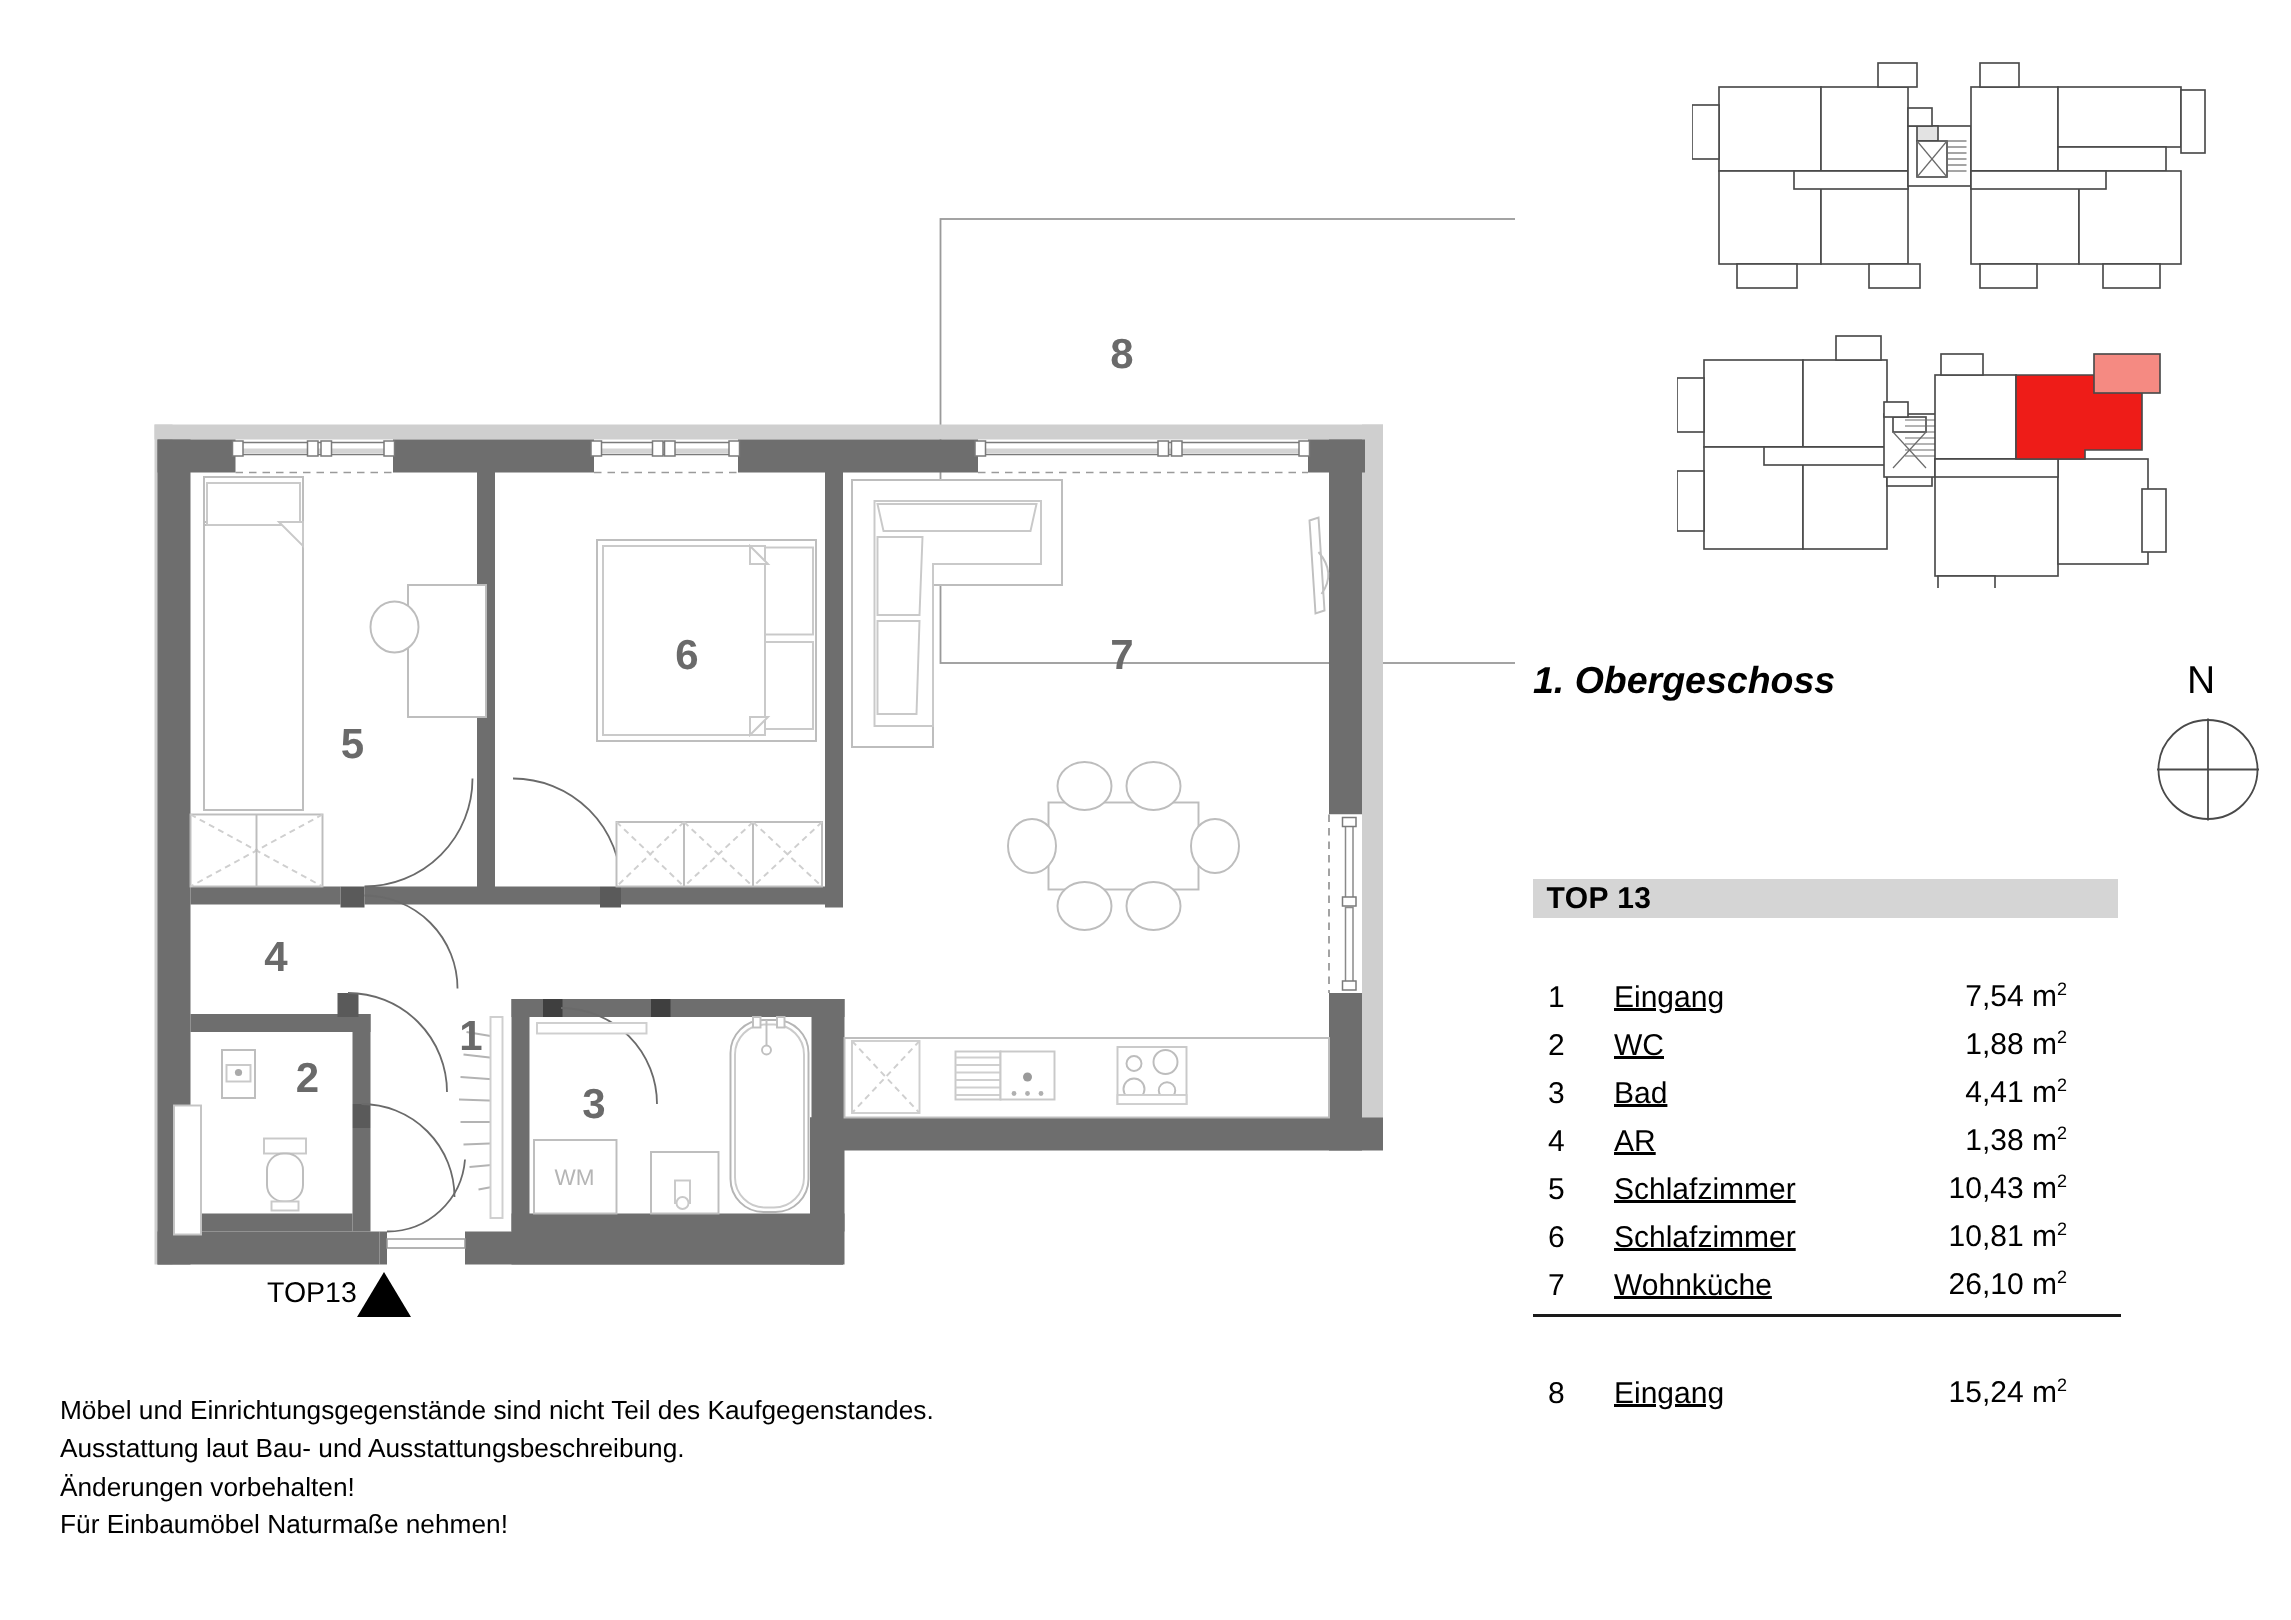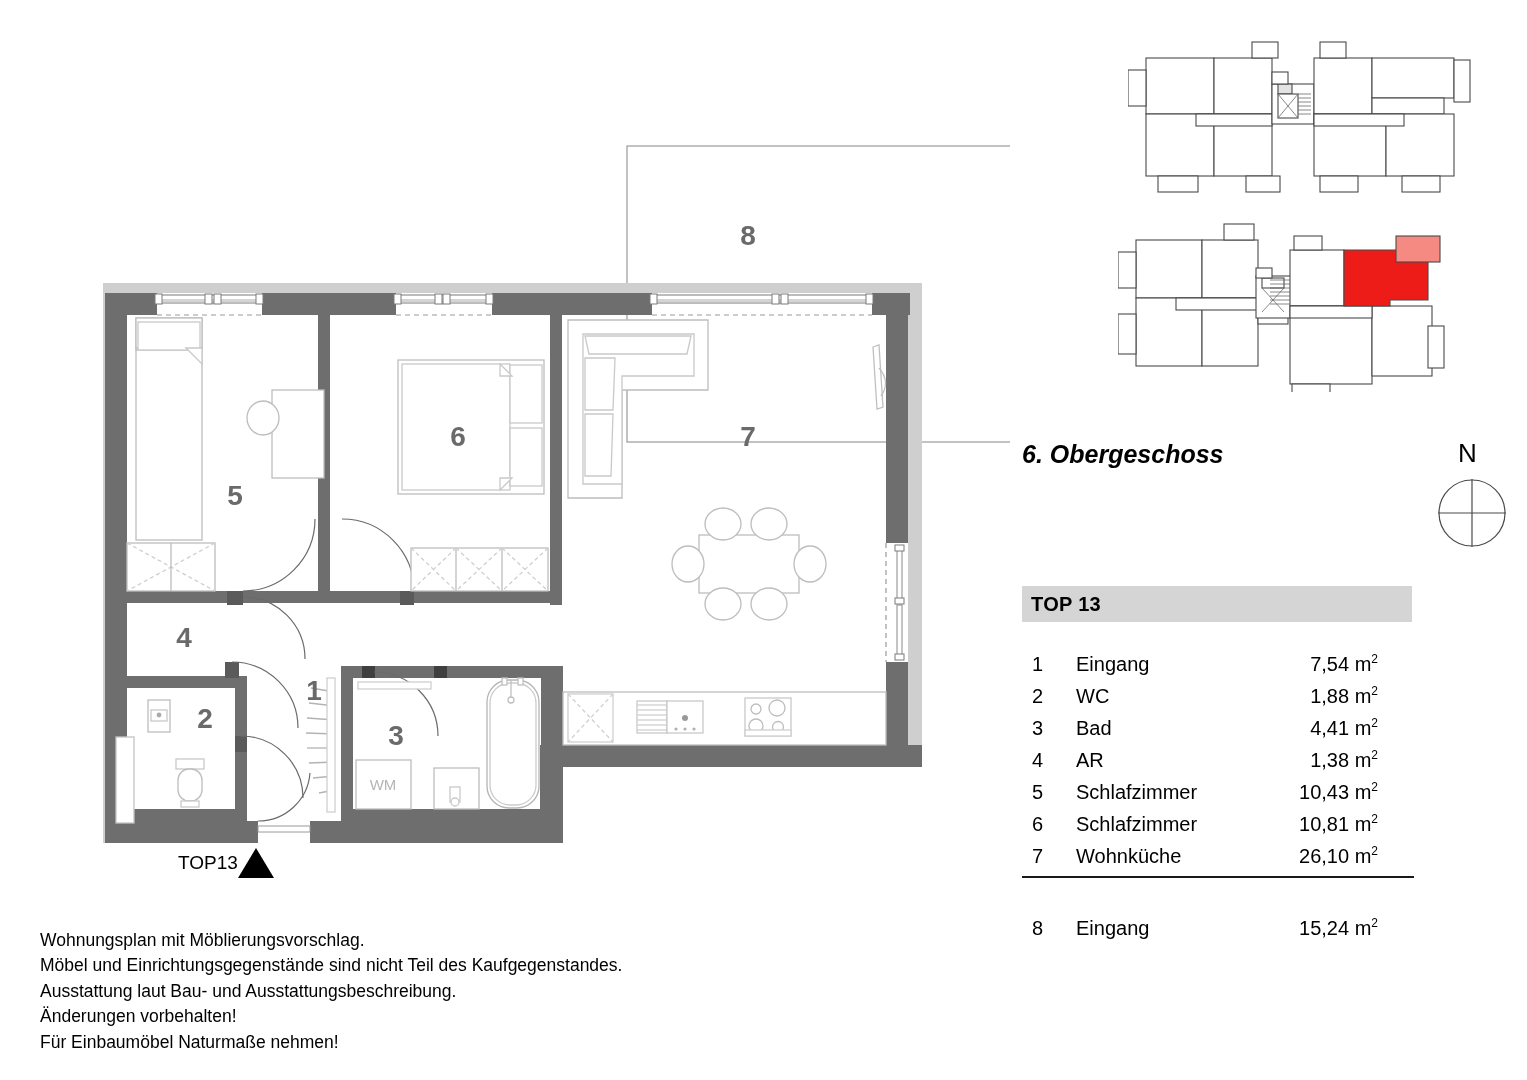--- a/index.html
+++ b/index.html
@@ -36,21 +36,21 @@
     font-weight: bold;
     font-style: italic;
     line-height: 1.18;
     margin: 0;
   }
   .top-bar {
     position: absolute;
     left: 1022px;
     top: 586px;
     width: 390px;
-    height: 36px;
+    height: 26px;
     background: #d5d5d5;
     display: flex;
     align-items: center;
   }
   .top-bar span {
     font-size: 20px;
     font-weight: bold;
     padding-left: 9px;
     letter-spacing: .3px;
   }
@@ -58,21 +58,21 @@
   .room-table {
     position: absolute;
     left: 1022px;
     top: 652px;
     width: 392px;
     border-collapse: collapse;
     font-size: 20px;
   }
   .room-table td { padding: 0; height: 32px; vertical-align: baseline; }
   .room-table td.num   { width: 44px; padding-left: 10px; }
-  .room-table td.name  { width: 208px; }
+  .room-table td.name  { width: 208px; text-decoration: underline; }
   .room-table td.area  { text-align: right; padding-right: 36px; white-space: nowrap; }
   .sup { font-size: 12px; vertical-align: super; }
   .rule-row td {
     border-top: 2px solid #1a1a1a;
     height: 8px;
   }
   .total td { font-weight: bold; height: 36px; }
   .gap td { height: 30px; border: none; }
 
   
@@ -479,21 +479,21 @@
   <div class="compass">
     <span class="n">N</span>
     <svg width="72" height="72">
       <circle cx="36" cy="36" r="33" fill="none" stroke="#4a4a4a" stroke-width="1.2"></circle>
       <line x1="36" y1="2" x2="36" y2="70" stroke="#4a4a4a" stroke-width="1.2"></line>
       <line x1="2" y1="36" x2="70" y2="36" stroke="#4a4a4a" stroke-width="1.2"></line>
     </svg>
   </div>
 
   <div class="info-col">
-    <div class="geschoss">6. Obergeschoss</div>
+    <div class="geschoss">1. Obergeschoss</div>
   </div>
 
   <div class="top-bar">
     <span>TOP 13</span>
   </div>
 
   <table class="room-table">
     <tbody id="room-rows">
         <tr>
           <td class="num">1</td>
@@ -538,20 +538,19 @@
         </tr>
         <tr>
           <td class="num">8</td>
           <td class="name">Eingang</td>
           <td class="area"><span>15,24&nbsp;m</span><span class="sup">2</span></td>
         </tr>
       </tbody>
   </table>
 
   <div class="disclaimer">
-    <div>Wohnungsplan mit Möblierungsvorschlag.</div>
     <div>Möbel und Einrichtungsgegenstände sind nicht Teil des Kaufgegenstandes.</div>
     <div>Ausstattung laut Bau- und Ausstattungsbeschreibung.</div>
     <div>Änderungen vorbehalten!</div>
     <div>Für Einbaumöbel Naturmaße nehmen!</div>
   </div>
 
 </div>
 
 </body></html>

